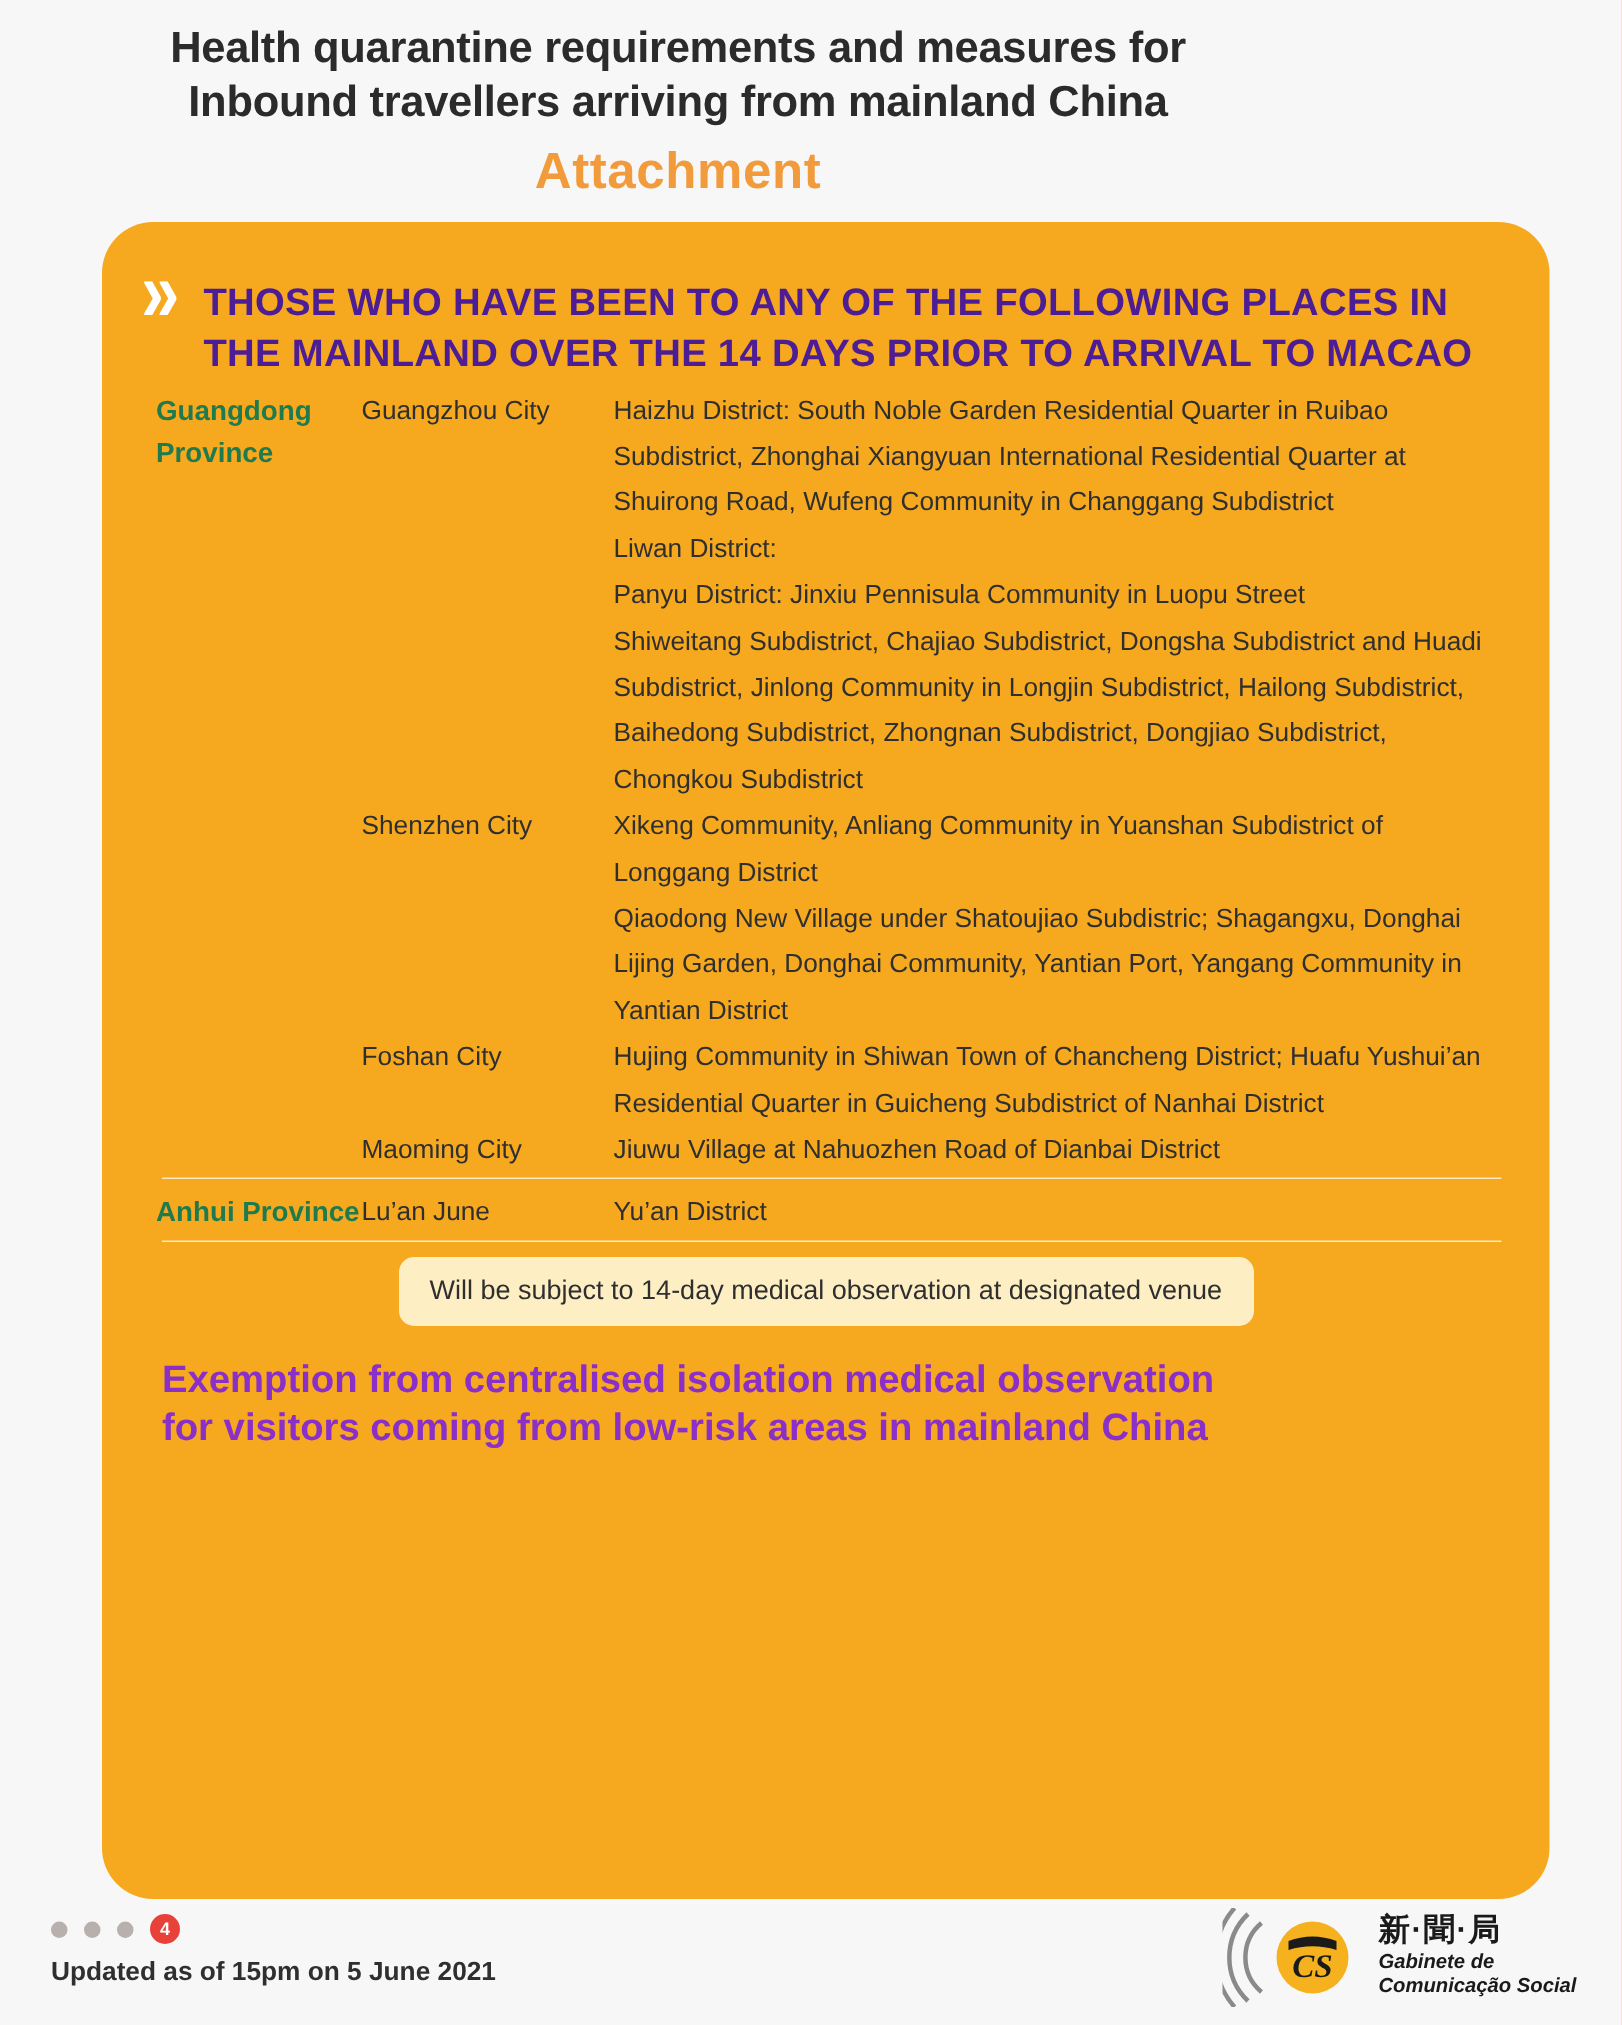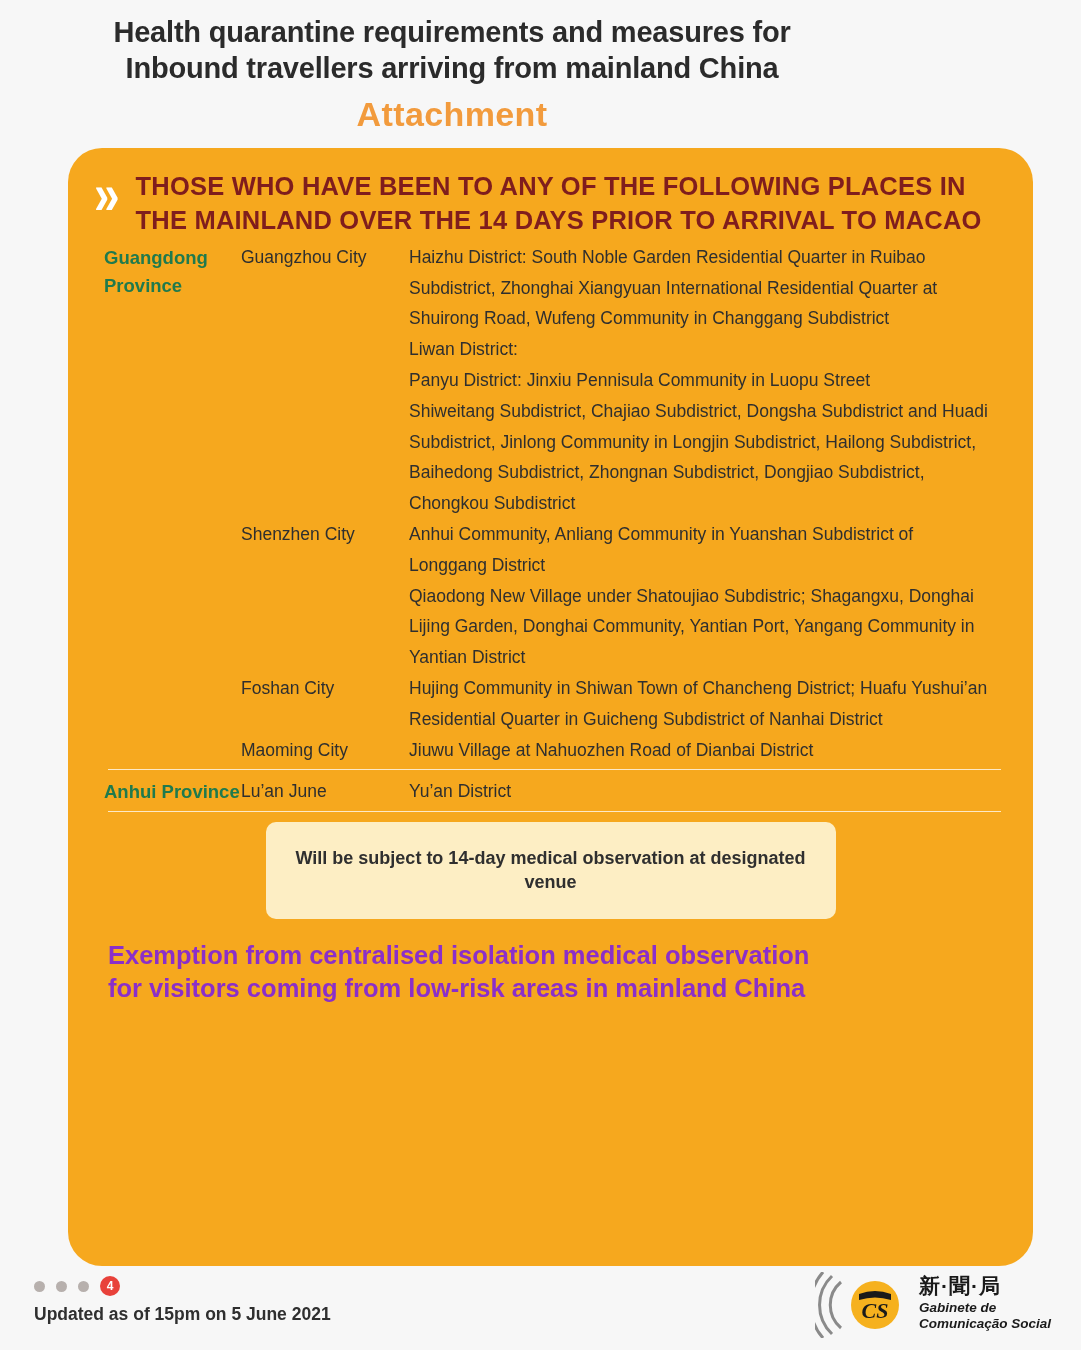--- a/index.html
+++ b/index.html
@@ -56,26 +56,27 @@
     font-size: 46px;
     line-height: 44px;
     font-weight: bold;
     letter-spacing: -10px;
     margin-right: 26px;
     margin-top: 2px;
     flex: 0 0 auto;
     transform: scaleY(1.25);
   }
   .card-title {
-    color: #7f1d1d;
+    color: #4c1d95;
     font-weight: bold;
     font-size: 25.5px;
     line-height: 1.33;
     letter-spacing: 0.2px;
     text-transform: uppercase;
+    margin-top: 16px;
   }
 
   
   .table {
     margin: 4px 28px 0 28px;
     font-size: 17.5px;
     color: #2f2f2f;
   }
   .trow {
     display: flex;
@@ -109,26 +110,26 @@
     background: rgba(255,255,255,0.75);
     margin: 4px 4px 6px 12px;
   }
 
   
   .note {
     margin: 10px auto 0 auto;
     width: 570px;
     background: #fdeec4;
     border-radius: 10px;
-    padding: 25px 16px;
+    padding: 11px 16px;
     text-align: center;
     font-size: 18px;
     line-height: 1.3;
     color: #2f2f2f;
-    font-weight: 700;
+    font-weight: 400;
   }
 
   
   .purple {
     margin-top: 20px;
     text-align: left;
     color: #8b2fc9;
     font-weight: bold;
     font-size: 25.5px;
     line-height: 1.28;
@@ -219,21 +220,21 @@
               <div class="detail-block">Haizhu District: South Noble Garden Residential Quarter in Ruibao Subdistrict, Zhonghai Xiangyuan International Residential Quarter at Shuirong Road, Wufeng Community in Changgang Subdistrict</div>
               <div class="detail-block">Liwan District:</div>
               <div class="detail-block">Panyu District: Jinxiu Pennisula Community in Luopu Street</div>
               <div class="detail-block">Shiweitang Subdistrict, Chajiao Subdistrict, Dongsha Subdistrict and Huadi Subdistrict, Jinlong Community in Longjin Subdistrict, Hailong Subdistrict, Baihedong Subdistrict, Zhongnan Subdistrict, Dongjiao Subdistrict, Chongkou Subdistrict</div>
             </div>
           </div>
 
           <div class="trow city-block">
             <div class="col-city">Shenzhen City</div>
             <div class="col-detail">
-              <div class="detail-block">Anhui Community, Anliang Community in Yuanshan Subdistrict of Longgang District</div>
+              <div class="detail-block">Xikeng Community, Anliang Community in Yuanshan Subdistrict of Longgang District</div>
               <div class="detail-block">Qiaodong New Village under Shatoujiao Subdistric; Shagangxu, Donghai Lijing Garden, Donghai Community, Yantian Port, Yangang Community in Yantian District</div>
             </div>
           </div>
 
           <div class="trow city-block">
             <div class="col-city">Foshan City</div>
             <div class="col-detail">
               <div class="detail-block">Hujing Community in Shiwan Town of Chancheng District; Huafu Yushui’an Residential Quarter in Guicheng Subdistrict of Nanhai District</div>
             </div>
           </div>

